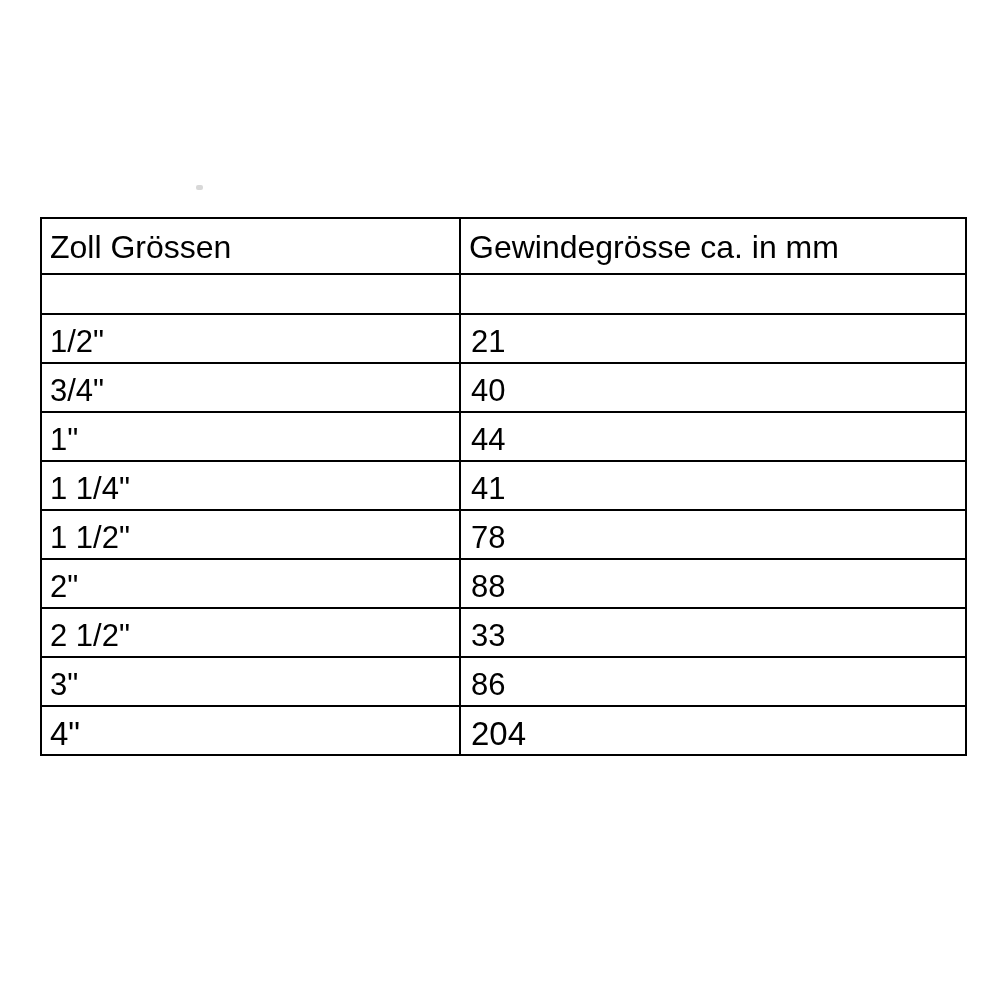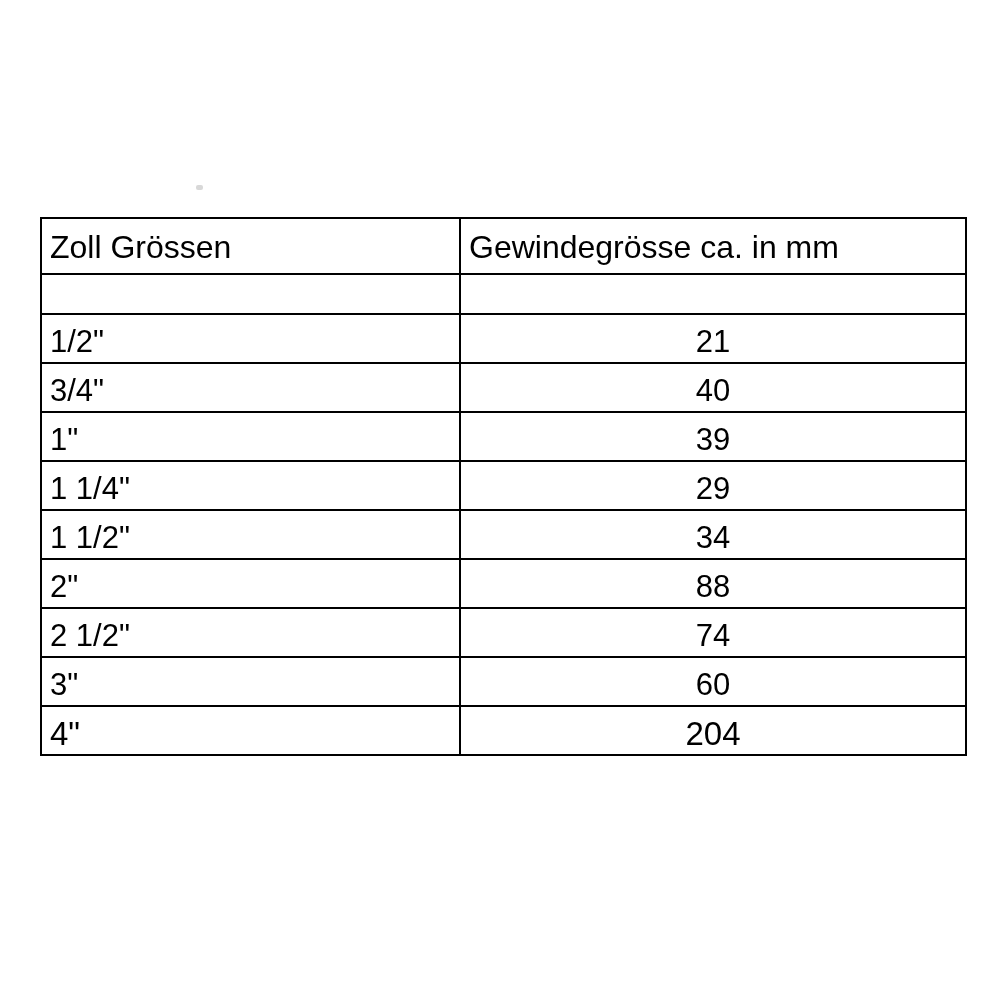--- a/index.html
+++ b/index.html
@@ -74,21 +74,21 @@
 
   
   tr.data-row td { height: 47px; }
 
   .left-text {
     text-align: left;
     padding-left: 8px;
   }
 
   .right-text {
-    text-align: center;
+    text-align: left;
     padding-right: 10px;
   }
 
   .data-row .cell-inner {
     font-size: 31px;
     position: relative;
     top: 3px;
   }
 
   .last-row .cell-inner {
@@ -143,66 +143,66 @@
           <td>
             <div class="cell-inner right-text">40</div>
           </td>
         </tr>
 
         <tr class="data-row">
           <td>
             <div class="cell-inner left-text">1"</div>
           </td>
           <td>
-            <div class="cell-inner right-text">39</div>
+            <div class="cell-inner right-text">44</div>
           </td>
         </tr>
 
         <tr class="data-row">
           <td>
             <div class="cell-inner left-text">1 1/4"</div>
           </td>
           <td>
-            <div class="cell-inner right-text">29</div>
+            <div class="cell-inner right-text">41</div>
           </td>
         </tr>
 
         <tr class="data-row">
           <td>
             <div class="cell-inner left-text">1 1/2"</div>
           </td>
           <td>
-            <div class="cell-inner right-text">34</div>
+            <div class="cell-inner right-text">78</div>
           </td>
         </tr>
 
         <tr class="data-row">
           <td>
             <div class="cell-inner left-text">2"</div>
           </td>
           <td>
             <div class="cell-inner right-text">88</div>
           </td>
         </tr>
 
         <tr class="data-row">
           <td>
             <div class="cell-inner left-text">2 1/2"</div>
           </td>
           <td>
-            <div class="cell-inner right-text">74</div>
+            <div class="cell-inner right-text">33</div>
           </td>
         </tr>
 
         <tr class="data-row">
           <td>
             <div class="cell-inner left-text">3"</div>
           </td>
           <td>
-            <div class="cell-inner right-text">60</div>
+            <div class="cell-inner right-text">86</div>
           </td>
         </tr>
 
         <tr class="data-row last-row">
           <td>
             <div class="cell-inner left-text">4"</div>
           </td>
           <td>
             <div class="cell-inner right-text">204</div>
           </td>

